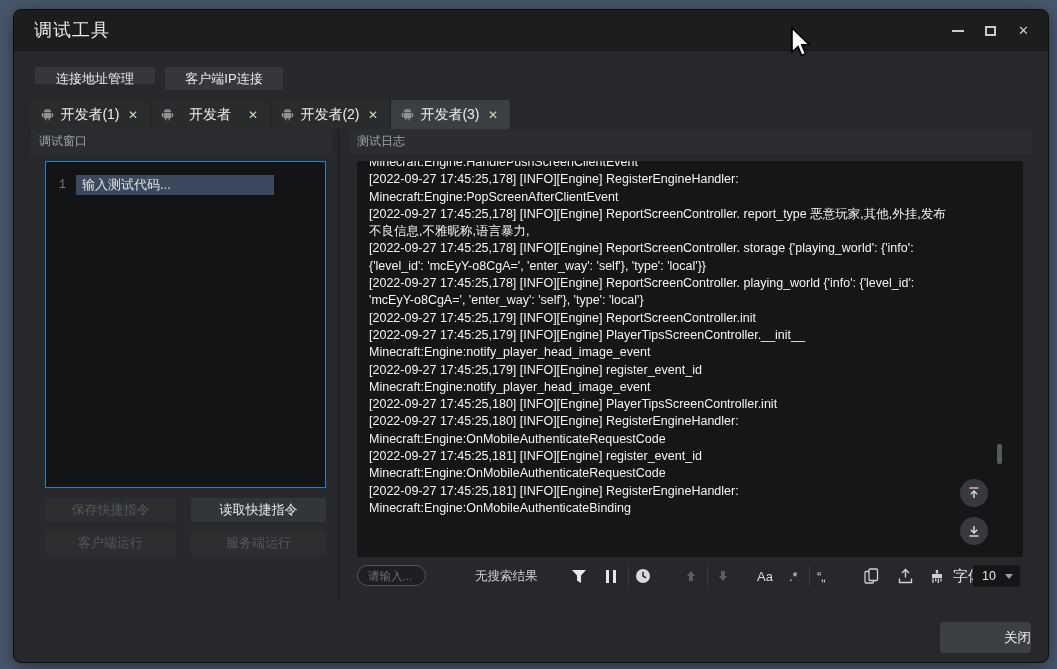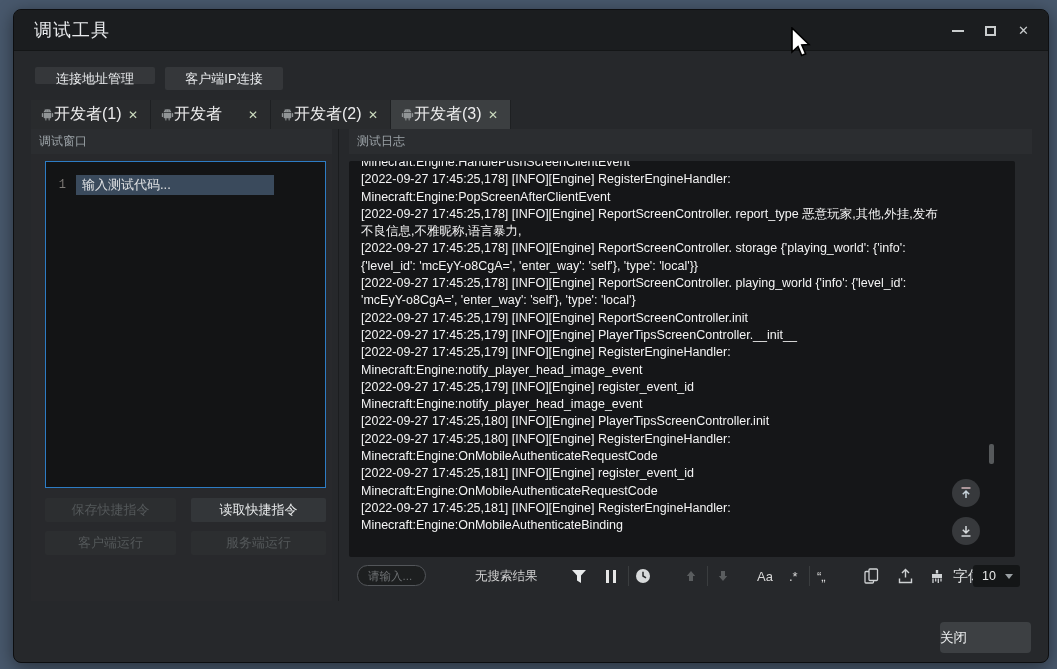--- a/index.html
+++ b/index.html
@@ -21,21 +21,21 @@
   
   .btn { background:#35373a; color:#e8eaec; font-size:13px; text-align:center;
          border-radius:2px; cursor:default; }
   .topbtn1 { position:absolute; left:21px; top:57px; width:120px; height:17px; line-height:23px; }
   .topbtn2 { position:absolute; left:151px; top:57px; width:118px; height:23px; line-height:23px; }
   
   .tabbar { position:absolute; left:17px; top:90px; height:29px; display:flex; }
   .tab { width:120px; height:29px; background:#292b2d; border-right:1px solid #1e2022;
          display:flex; align-items:center; padding:0 10px; cursor:default; }
   .tab.active { background:#3c3f41; }
-  .tab-label { flex:1; font-size:16px; color:#ededee; }
+  .tab-label { flex:1; text-align:center; font-size:14px; color:#ededee; }
   .tab-close { font-size:12px; font-weight:bold; color:#ccdcc0; padding:0 2px; }
   .android-ic { width:13px; height:13px; flex:0 0 13px; }
   
   .panel-header { height:25px; background:#2b2d30; color:#9ca3a8; font-size:12px;
                   line-height:25px; padding-left:8px; }
   .left-panel { position:absolute; left:17px; top:119px; width:301px; height:472px; background:#28292c; }
   .v-divider  { position:absolute; left:324px; top:119px; width:1px; height:472px; background:#1b1d1f; }
   .right-panel{ position:absolute; left:335px; top:119px; width:683px; height:500px; }
   
   .editor { position:absolute; left:14px; top:32px; width:281px; height:327px;
@@ -49,21 +49,21 @@
   .lbtn { position:absolute; height:24px; line-height:24px; text-align:center; font-size:13px;
           border-radius:2px; background:#2c2e30; cursor:default; }
   .lbtn.enabled { background:#333639; color:#e9ebec; }
   .lbtn.disabled { color:#54585a; }
   .b-save { left:14px; top:369px; width:131px; }
   .b-load { left:160px; top:369px; width:135px; }
   .b-client { left:14px; top:402px; width:131px; }
   .b-server { left:160px; top:402px; width:135px; }
   .b-comp { left:14px; top:436px; width:281px; height:26px; line-height:26px; background:#35383b; color:#eef0f1; }
   
-  .log-box { position:absolute; left:0; top:32px; width:666px; height:396px;
+  .log-box { position:absolute; left:8px; top:32px; width:666px; height:396px;
              background:#151618; border-radius:2px; overflow:hidden; }
   .log-text { padding:0 12px; margin-top:-7px; }
   .log-line { font-size:12.5px; line-height:17.3px; color:#f4f4f4; white-space:nowrap; overflow:hidden; }
   .scroll-thumb { position:absolute; right:21px; top:283px; width:5px; height:20px;
                   background:#56595b; border-radius:2px; }
   .circle-btn { position:absolute; width:28px; height:28px; border-radius:50%;
                 background:#37393c; display:flex; align-items:center; justify-content:center; cursor:default; }
   .c-top { right:35px; top:318px; } .c-bottom { right:35px; top:356px; }
   
   .log-toolbar { position:absolute; left:8px; top:433px; width:666px; height:28px; }
@@ -77,21 +77,21 @@
   .tool-ic { justify-content:center; cursor:default; }
   .txt-ic { font-size:13px; color:#d8d8d8; cursor:default; }
   .pause-ic span { display:inline-block; width:3px; height:13px; background:#e6e6e6; margin:0 2px; }
   .fs-label { font-size:15px; color:#dfe1e2; }
   .fs-select { position:absolute; left:616px; top:3px; width:47px; height:22px; background:#141617;
                border-radius:3px; color:#e8e8e8; font-size:12.5px; line-height:22px; padding-left:9px; cursor:default; }
   .caret { position:absolute; right:7px; top:9px; width:0; height:0;
            border-left:4px solid transparent; border-right:4px solid transparent; border-top:5px solid #9aa0a3; }
   
   .close-btn { position:absolute; left:926px; top:612px; width:91px; height:31px; line-height:31px;
-               background:#3d4043; color:#eceeef; font-size:13.5px; text-align:left; border-radius:4px; cursor:default; }
+               background:#3d4043; color:#eceeef; font-size:13.5px; text-align:right; border-radius:4px; cursor:default; }
   .cursor { position:absolute; left:790px; top:27px; pointer-events:none; z-index:99; }
 </style>
 </head>
 <body>
 
 <div class="window">
 
   <div class="titlebar">
     <div class="title">调试工具</div>
     <div class="win-controls">
@@ -166,21 +166,20 @@
           <div class="log-line">[2022-09-27 17:45:25,178] [INFO][Engine] RegisterEngineHandler:</div>
           <div class="log-line">Minecraft:Engine:PopScreenAfterClientEvent</div>
           <div class="log-line">[2022-09-27 17:45:25,178] [INFO][Engine] ReportScreenController. report_type 恶意玩家,其他,外挂,发布</div>
           <div class="log-line">不良信息,不雅昵称,语言暴力,</div>
           <div class="log-line">[2022-09-27 17:45:25,178] [INFO][Engine] ReportScreenController. storage {'playing_world': {'info':</div>
           <div class="log-line">{'level_id': 'mcEyY-o8CgA=', 'enter_way': 'self'}, 'type': 'local'}}</div>
           <div class="log-line">[2022-09-27 17:45:25,178] [INFO][Engine] ReportScreenController. playing_world {'info': {'level_id':</div>
           <div class="log-line">'mcEyY-o8CgA=', 'enter_way': 'self'}, 'type': 'local'}</div>
           <div class="log-line">[2022-09-27 17:45:25,179] [INFO][Engine] ReportScreenController.init</div>
           <div class="log-line">[2022-09-27 17:45:25,179] [INFO][Engine] PlayerTipsScreenController.__init__</div>
-          <div class="log-line">[2022-09-27 17:45:25,179] [INFO][Engine] RegisterEngineHandler:</div>
           <div class="log-line">Minecraft:Engine:notify_player_head_image_event</div>
           <div class="log-line">[2022-09-27 17:45:25,179] [INFO][Engine] register_event_id</div>
           <div class="log-line">Minecraft:Engine:notify_player_head_image_event</div>
           <div class="log-line">[2022-09-27 17:45:25,180] [INFO][Engine] PlayerTipsScreenController.init</div>
           <div class="log-line">[2022-09-27 17:45:25,180] [INFO][Engine] RegisterEngineHandler:</div>
           <div class="log-line">Minecraft:Engine:OnMobileAuthenticateRequestCode</div>
           <div class="log-line">[2022-09-27 17:45:25,181] [INFO][Engine] register_event_id</div>
           <div class="log-line">Minecraft:Engine:OnMobileAuthenticateRequestCode</div>
           <div class="log-line">[2022-09-27 17:45:25,181] [INFO][Engine] RegisterEngineHandler:</div>
           <div class="log-line">Minecraft:Engine:OnMobileAuthenticateBinding</div>

